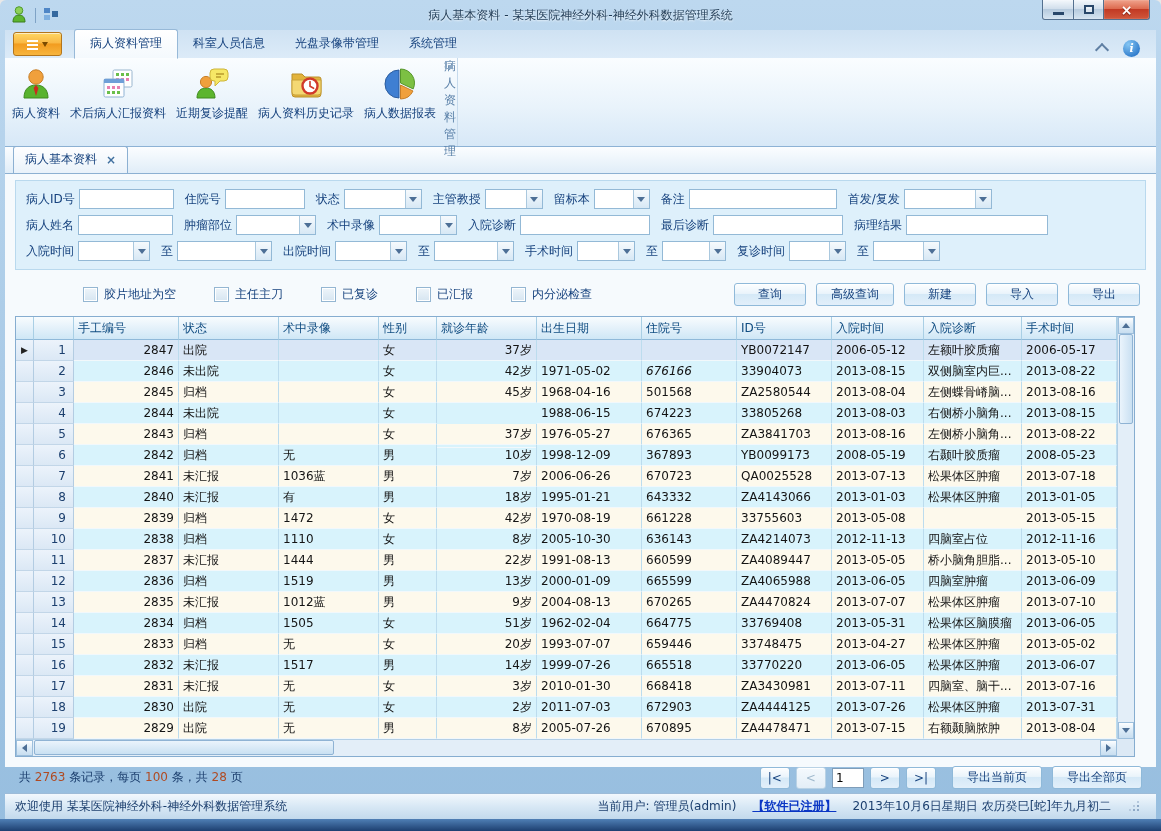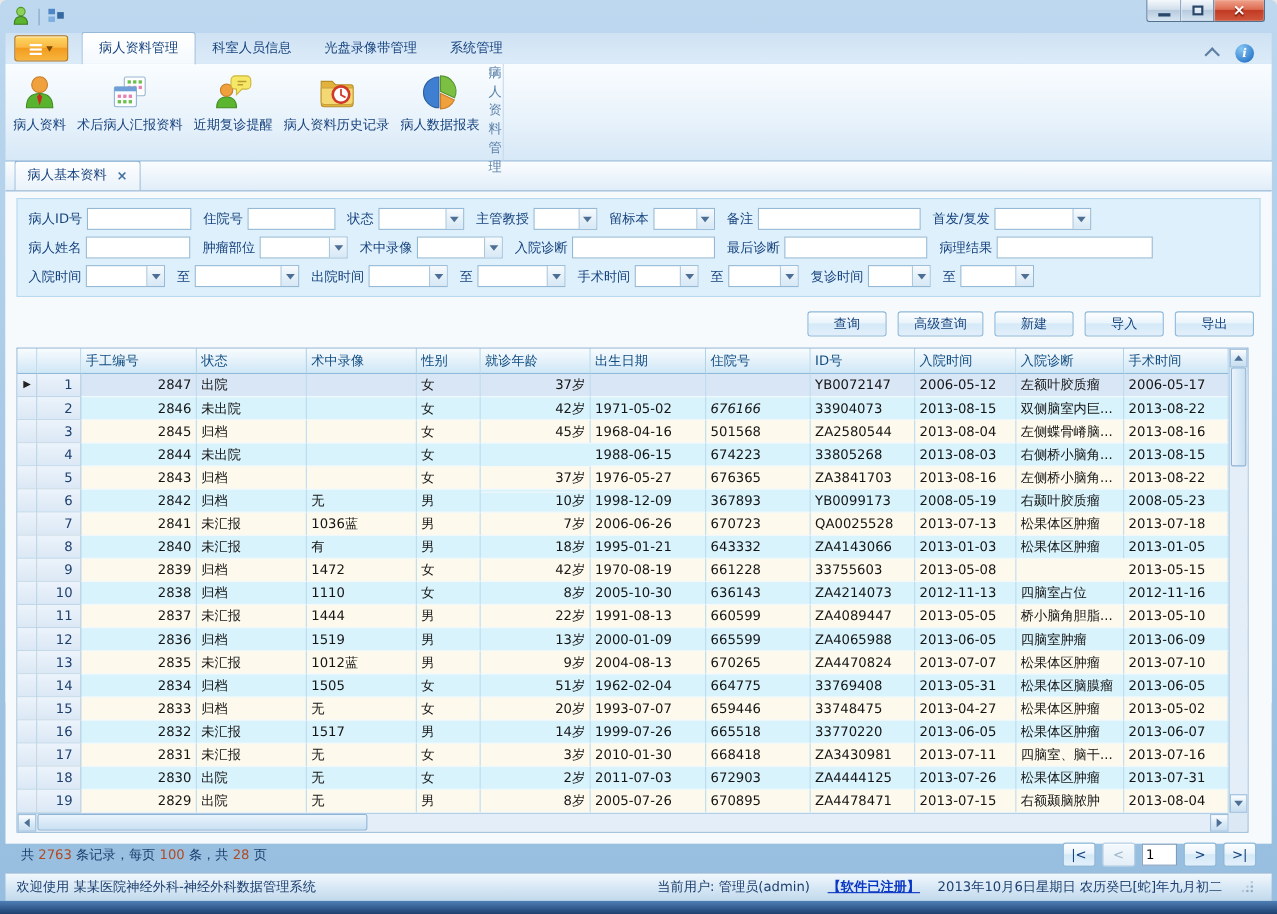--- a/index.html
+++ b/index.html
@@ -128,20 +128,21 @@
             <path d="M3 17c0-5 2.6-7 6-7s6 2 6 7z" fill="#5cb52e" stroke="#3a7d1d"></path>
             <circle cx="9" cy="5.5" r="3.8" fill="#8ed159" stroke="#4f9a2a"></circle>
           </svg></span>
       <span class="tb-sep"></span>
       <span><svg width="16" height="16" viewBox="0 0 16 16">
             <rect x="1" y="2" width="6" height="5" fill="#4f86c6"></rect>
             <rect x="1" y="9" width="6" height="5" fill="#7fb0e0"></rect>
             <rect x="9" y="5" width="6" height="6" fill="#35699f"></rect>
           </svg></span>
     </div>
+    <div class="tb-title">病人基本资料 - 某某医院神经外科-神经外科数据管理系统</div>
     <div class="win-btns">
       <div class="wbtn min">
           <span class="minbar"></span>
         </div>
       <div class="wbtn max">
           <span class="restbox"></span>
         </div>
       <div class="wbtn close">×</div>
     </div>
   </div>
@@ -368,20 +369,42 @@
           <span class="combo" style="width:67px">
               <span class="cbx"></span>
               <span class="combo-arrow">
                 <i class="tri-down"></i>
               </span>
             </span>
         </div>
       </div>
 
       <div class="action-row">
+        <div class="cbs">
+          <label class="cb">
+              <span class="cbbox"></span>
+              <span>胶片地址为空</span>
+            </label>
+          <label class="cb">
+              <span class="cbbox"></span>
+              <span>主任主刀</span>
+            </label>
+          <label class="cb">
+              <span class="cbbox"></span>
+              <span>已复诊</span>
+            </label>
+          <label class="cb">
+              <span class="cbbox"></span>
+              <span>已汇报</span>
+            </label>
+          <label class="cb">
+              <span class="cbbox"></span>
+              <span>内分泌检查</span>
+            </label>
+        </div>
         <div class="btns">
           <button class="btn">查询</button>
           <button class="btn">高级查询</button>
           <button class="btn">新建</button>
           <button class="btn">导入</button>
           <button class="btn">导出</button>
         </div>
       </div>
 
       <div class="grid">
@@ -711,20 +734,24 @@
 
       <div class="pager-row">
         <div class="summary"><span>共 </span><span class="num">2763</span><span> 条记录，每页 </span><span class="num">100</span><span> 条，共 </span><span class="num">28</span><span> 页</span></div>
         <div class="pager">
           <button class="btn pbtn">|&lt;</button>
           <button class="btn pbtn dis">&lt;</button>
           <input class="page-input" value="1" style="">
           <button class="btn pbtn">&gt;</button>
           <button class="btn pbtn">&gt;|</button>
         </div>
+        <div class="export-btns">
+          <button class="btn">导出当前页</button>
+          <button class="btn">导出全部页</button>
+        </div>
       </div>
 
     </div>
   </div>
 
   <div class="statusbar">
     <span>欢迎使用 某某医院神经外科-神经外科数据管理系统</span>
     <div class="sb-right">
       <span>当前用户: 管理员(admin)</span>
       <a class="reg">【软件已注册】</a>

